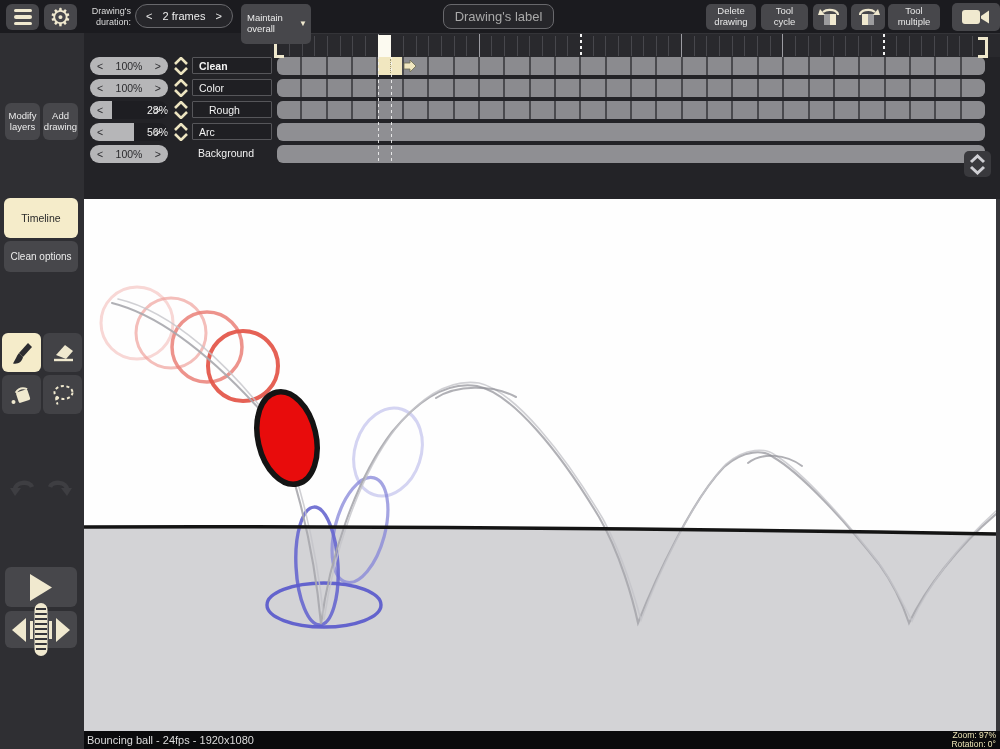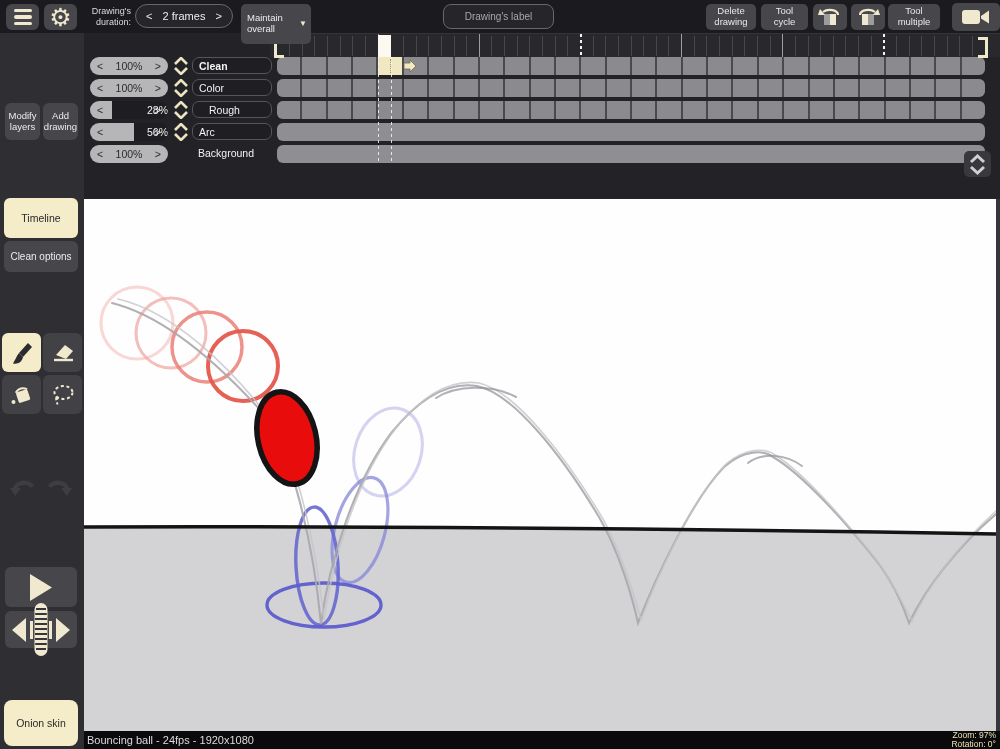--- a/index.html
+++ b/index.html
@@ -20,39 +20,39 @@
   #dur-label{left:85px;top:6px;width:46px;color:#dcdcdc;font-size:9px;line-height:1.2;
              text-align:right;white-space:pre-line;}
   #dur-stepper{left:135px;top:4px;width:98px;height:24px;background:#26262a;border:1.5px solid #68686c;
                border-radius:12px;display:flex;align-items:center;justify-content:space-between;
                color:#ededed;font-size:11px;padding:0 10px;box-sizing:border-box;}
   #maintain{left:241px;top:4px;width:70px;height:40px;background:#47474b;border-radius:5px;
             display:flex;align-items:center;color:#eaeaea;font-size:9.5px;line-height:1.15;
             padding:0 4px 0 6px;box-sizing:border-box;justify-content:space-between;white-space:pre-line;}
   #maintain .caret{color:#f0e9cf;font-size:8px;}
   #label-field{left:443px;top:4px;width:111px;height:25px;background:#26262a;border:1.5px solid #68686c;
-               border-radius:8px;box-sizing:border-box;color:#a9a9a9;font-size:10px;text-align:center;
+               border-radius:8px;box-sizing:border-box;color:#a9a9a9;font-size:13px;text-align:center;
                font-family:"Liberation Sans",sans-serif;outline:none;}
   #label-field::placeholder{color:#a9a9a9;}
   
   #ruler{left:270px;top:33px;width:730px;height:23px;background:#29292d;border-top:1px solid #343438;z-index:2;}
   .tick{position:absolute;top:2px;width:1px;height:20px;background:#47474c;}
   .tick.major{background:#9c9ca2;top:0;height:23px;}
   .tick.second{width:2px;top:0;height:23px;background:repeating-linear-gradient(to bottom,#f3f3f3 0 3px,transparent 3px 6px);}
   .bracket{position:absolute;top:3px;width:7px;height:15px;}
   #brk-l{border-left:3px solid #efe8cd;border-top:3px solid #efe8cd;border-bottom:3px solid #efe8cd;}
   #brk-r{border-right:3px solid #efe8cd;border-top:3px solid #efe8cd;border-bottom:3px solid #efe8cd;}
   #tl-body{left:84px;top:56px;width:916px;height:108px;background:#232327;z-index:1;}
   .stepper{position:absolute;left:6px;width:78px;height:18px;border-radius:9px;background:#1e1e22;
            overflow:hidden;font-size:10.5px;}
   .stepper .fill{position:absolute;left:0;top:0;bottom:0;background:#b6b6b8;}
   .stepper .st{position:absolute;top:0;line-height:18px;}
   .reorder{position:absolute;left:88px;width:18px;height:18px;display:flex;align-items:center;justify-content:center;}
   .lname{position:absolute;left:108px;width:80px;height:17px;line-height:17px;color:#f2f2f2;
-         font-size:10.5px;padding-left:6px;box-sizing:border-box;border-radius:7px;}
+         font-size:10.5px;padding-left:6px;box-sizing:border-box;border-radius:1px;}
   .lname.boxed{background:#1f1f23;border:1px solid #56565a;}
   .lname.sel{font-weight:bold;}
   .cells{position:absolute;left:193px;width:708px;height:18px;background:#4a4a4e;border-radius:6px;
          display:flex;gap:2px;overflow:hidden;}
   .cell{flex:1;background:#8b8b8f;}
   .cell.cur{background:#f1e7c0;position:relative;}
   .cell.cur:after{content:"";position:absolute;left:50%;top:2px;bottom:2px;border-left:1px dotted #9b9473;}
   .bar{position:absolute;left:193px;width:708px;height:18px;background:#8f8f93;border-radius:6px;}
   .dotcol{position:absolute;top:0;height:108px;width:1px;z-index:3;
           background:repeating-linear-gradient(to bottom,#f5f5f5 0 3px,transparent 3px 6px);opacity:.85;}
@@ -424,21 +424,20 @@
           <line x1="27" y1="24" x2="39" y2="24"></line>
             <line x1="27" y1="29" x2="39" y2="29"></line>
           <line x1="27" y1="34" x2="39" y2="34"></line>
             <line x1="27.2" y1="39" x2="38.8" y2="39"></line>
           <line x1="28" y1="44" x2="38" y2="44"></line>
         </g>
         <rect x="41" y="16" width="3" height="18" fill="#f0e9cf"></rect>
         <polygon points="46,25 46,13 60,25 46,37" fill="#f0e9cf" transform="translate(2 0)"></polygon>
       </svg>
     </div>
-    <div class="sbtn lit" style="left:4px;top:667px;width:74px;height:46px;font-size:10.5px;border-radius:8px;">Onion skin</div>
   </div>
 
   <div id="canvas" class="abs">
     <svg id="scene" width="912" height="532" viewBox="84 199 912 532">
         <path d="M84,527 C400,526 700,529 996,534 L996,731 L84,731 Z" fill="#d3d3d6"></path>
         <circle cx="137" cy="323" r="36" stroke="#f3b7b2" stroke-width="3" fill="none" opacity="0.55"></circle>
         <circle cx="171" cy="333" r="35" stroke="#f0a29c" stroke-width="3" fill="none" opacity="0.7"></circle>
         <circle cx="207" cy="347" r="35" stroke="#ea8078" stroke-width="3.5" fill="none" opacity="0.85"></circle>
         <circle cx="243" cy="366" r="35" stroke="#e4584c" stroke-width="4" fill="none" opacity="0.95"></circle>
         <ellipse cx="388" cy="452" rx="33" ry="45" stroke="#a9a9e5" stroke-width="3" fill="none" opacity="0.5" transform="rotate(18 388 452)"></ellipse>

